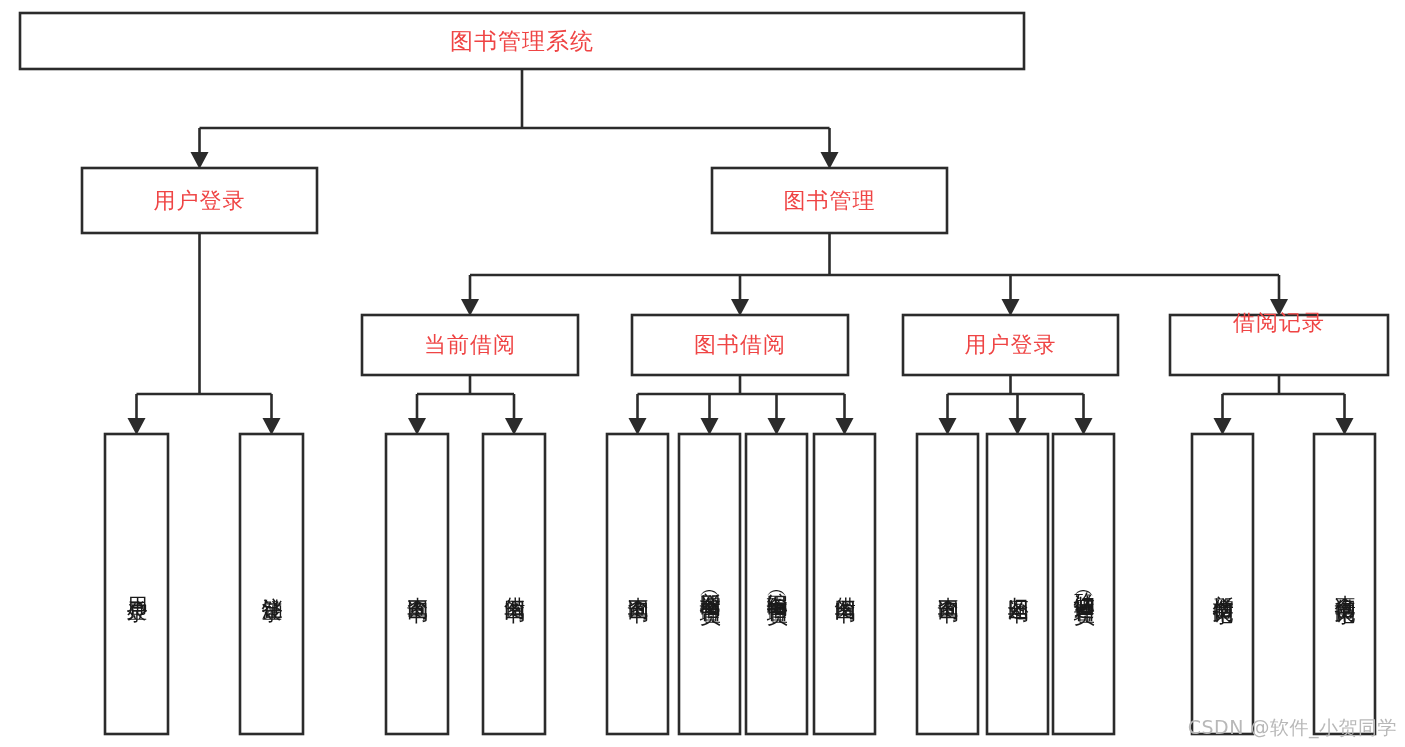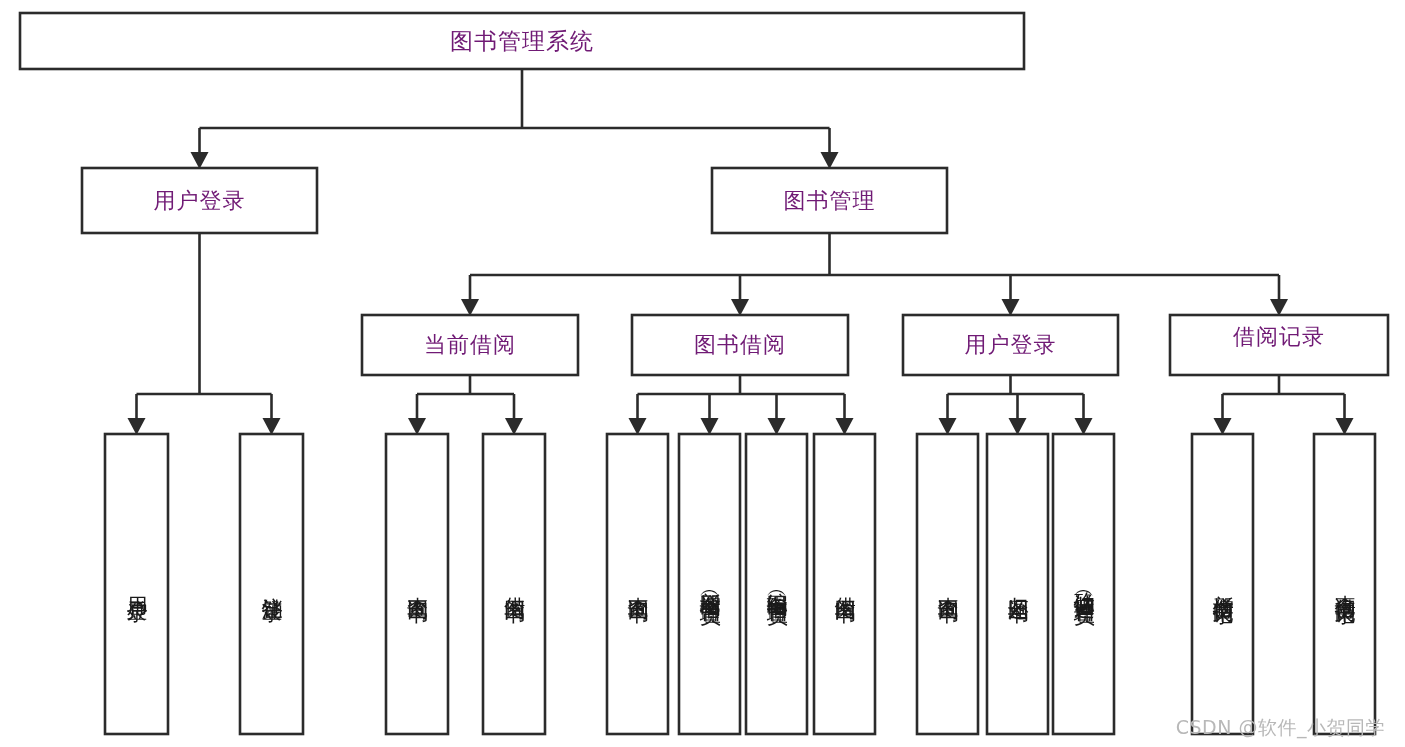--- a/index.html
+++ b/index.html
@@ -61,30 +61,30 @@
   .horiz-text-wrap {
     position: absolute;
     display: flex;
     align-items: center;
     justify-content: center;
     pointer-events: none;
   }
   .horiz-text {
     font-family: "DejaVu Sans", "Liberation Sans", sans-serif;
     font-size: 22px;
-    color: #701a75;
+    color: #ef4444;
     white-space: nowrap;
     letter-spacing: 1px;
   }
   .horiz-text.root-text {
     font-size: 23px;
   }
   #watermark {
     position: absolute;
-    right: 20px;
+    right: 8px;
     bottom: 6px;
     font-family: "DejaVu Sans", "Liberation Sans", sans-serif;
     font-size: 19px;
     color: #b8b8b8;
     letter-spacing: 0.5px;
     user-select: none;
   }
 </style>
 </head>
 <body>
@@ -196,21 +196,21 @@
       </div>
       <div class="horiz-text-wrap" style="left: 362px; top: 315px; width: 216px; height: 60px;">
         <div class="horiz-text">当前借阅</div>
       </div>
       <div class="horiz-text-wrap" style="left: 632px; top: 315px; width: 216px; height: 60px;">
         <div class="horiz-text">图书借阅</div>
       </div>
       <div class="horiz-text-wrap" style="left: 903px; top: 315px; width: 215px; height: 60px;">
         <div class="horiz-text">用户登录</div>
       </div>
-      <div class="horiz-text-wrap" style="left: 1170px; top: 315px; width: 218px; height: 44px;">
+      <div class="horiz-text-wrap" style="left: 1170px; top: 301px; width: 218px; height: 44px;">
         <div class="horiz-text">借阅记录</div>
       </div>
       <div class="vert-text-wrap" style="left: 105px; top: 434px; width: 63px; height: 300px;">
         <div class="vert-text">用户登录</div>
       </div>
       <div class="vert-text-wrap" style="left: 240px; top: 434px; width: 63px; height: 300px;">
         <div class="vert-text">注销登录</div>
       </div>
       <div class="vert-text-wrap" style="left: 386px; top: 434px; width: 62px; height: 300px;">
         <div class="vert-text">查询图书</div>

